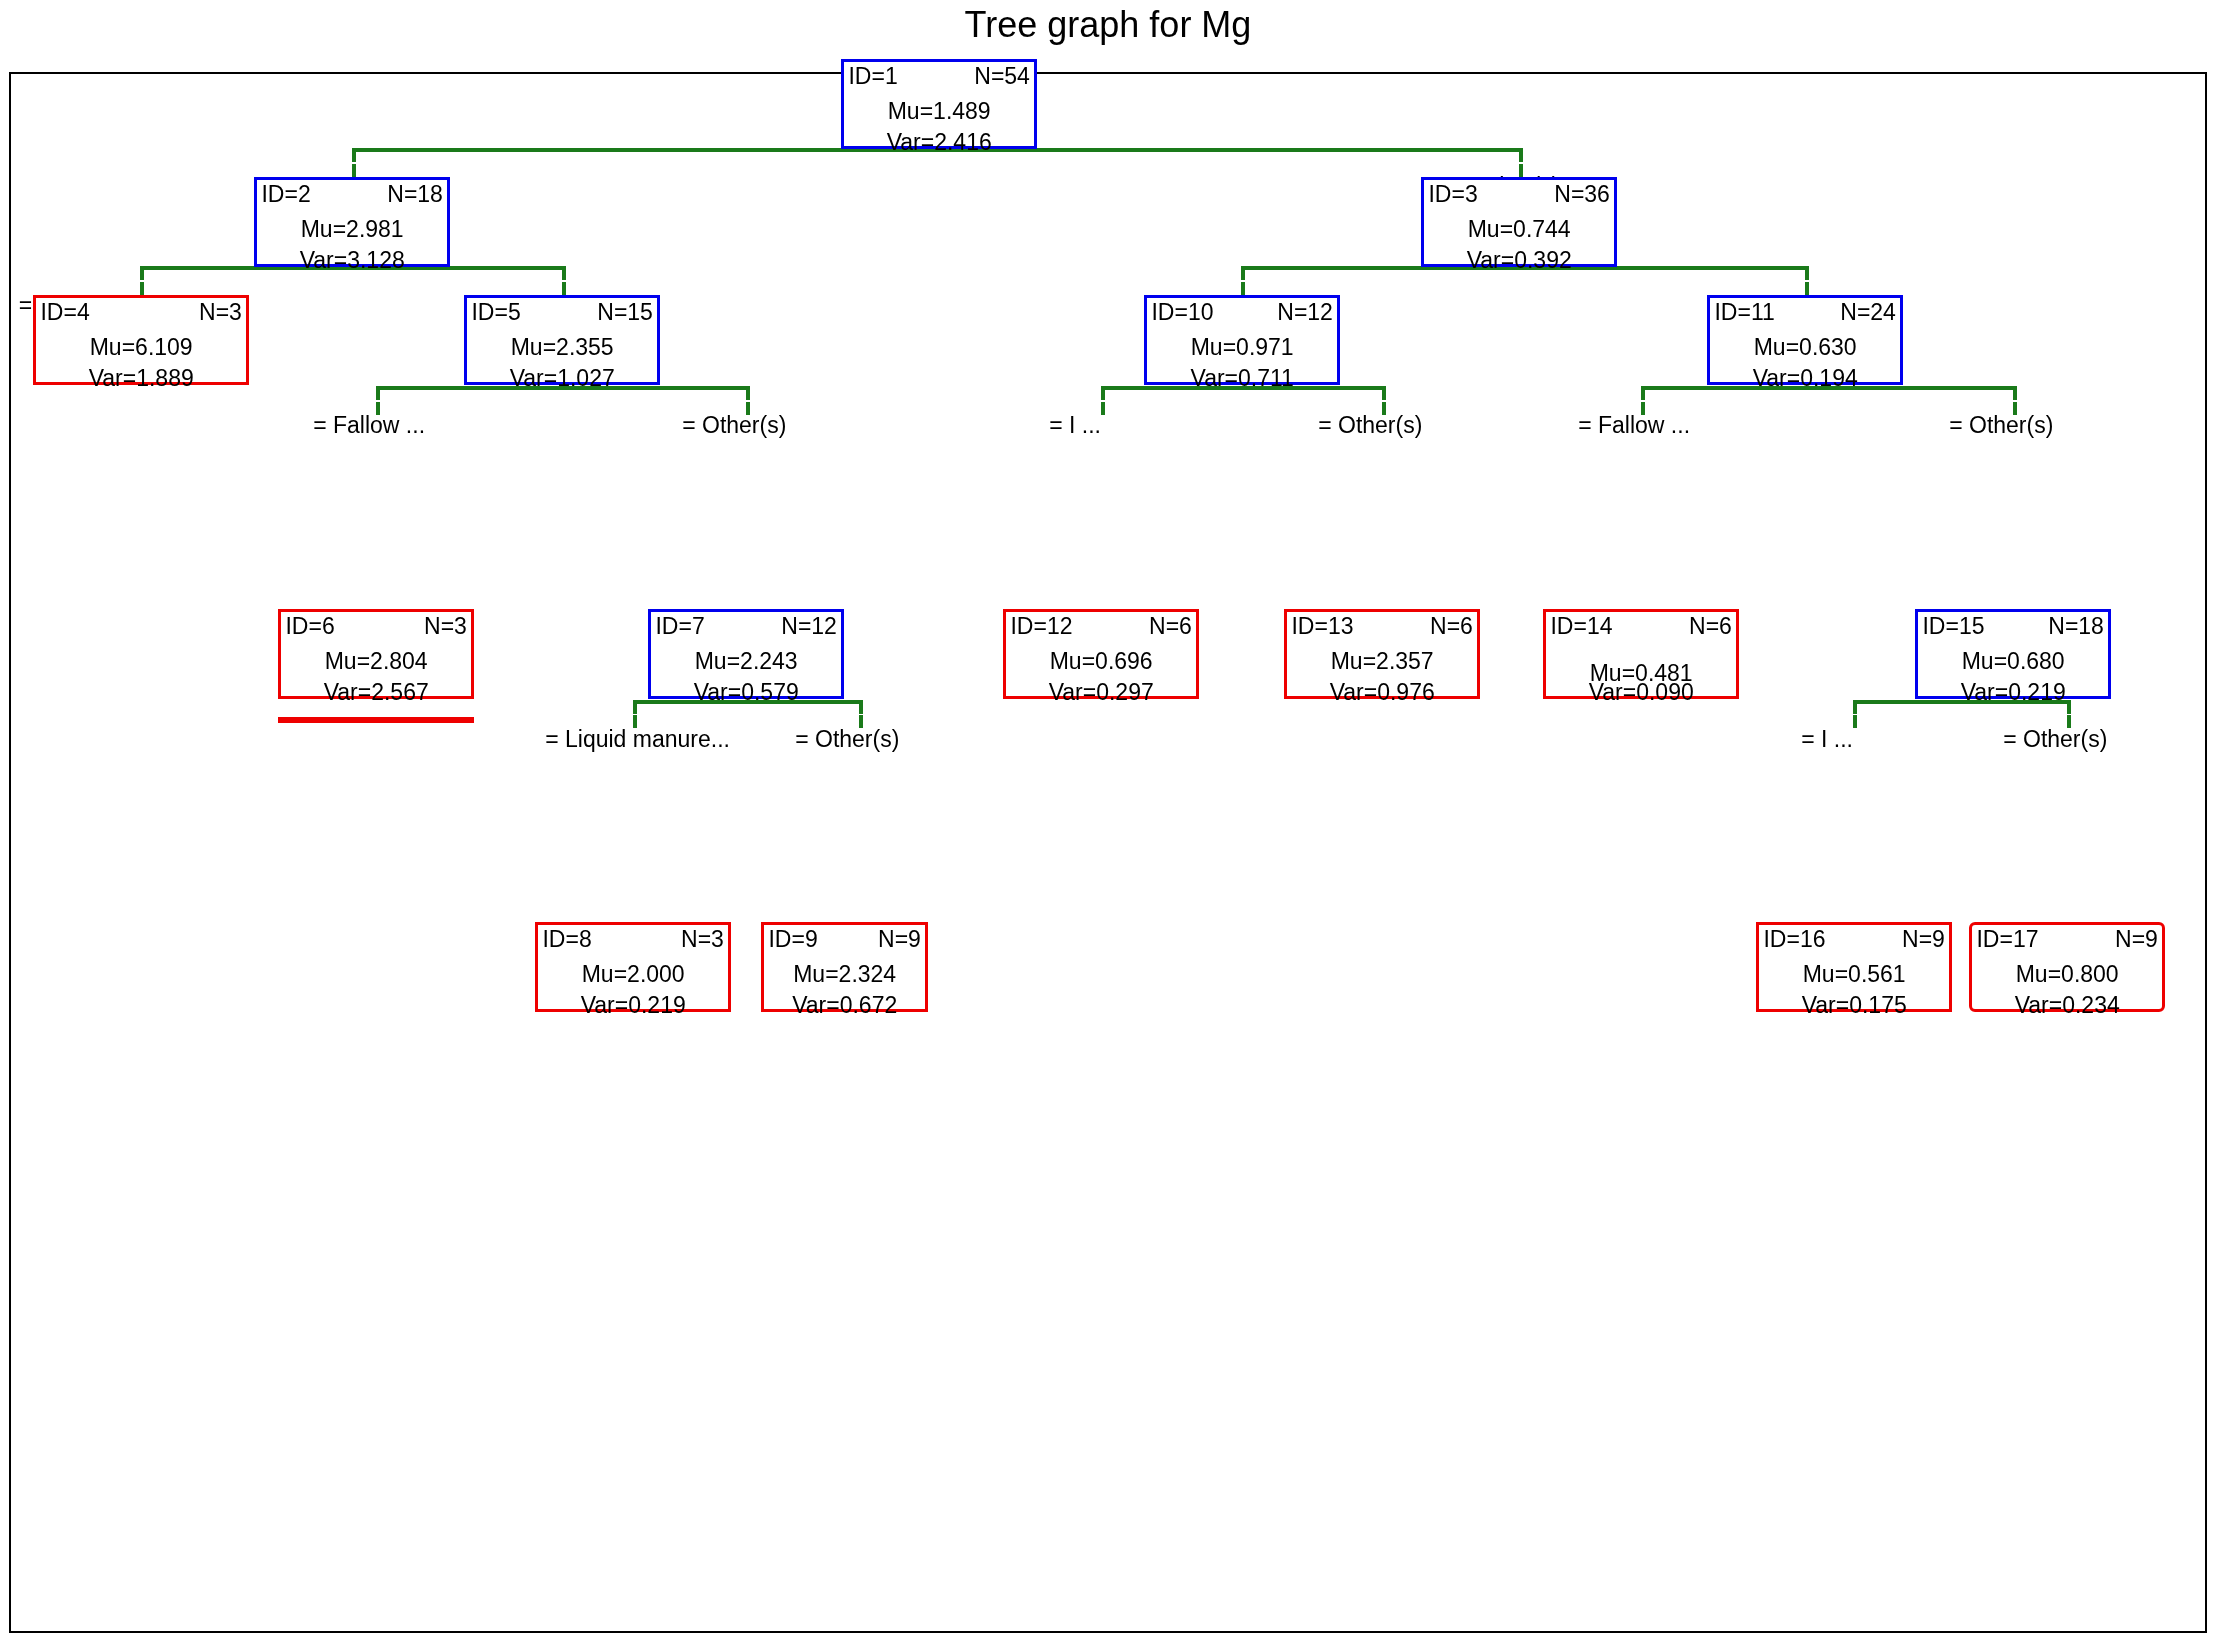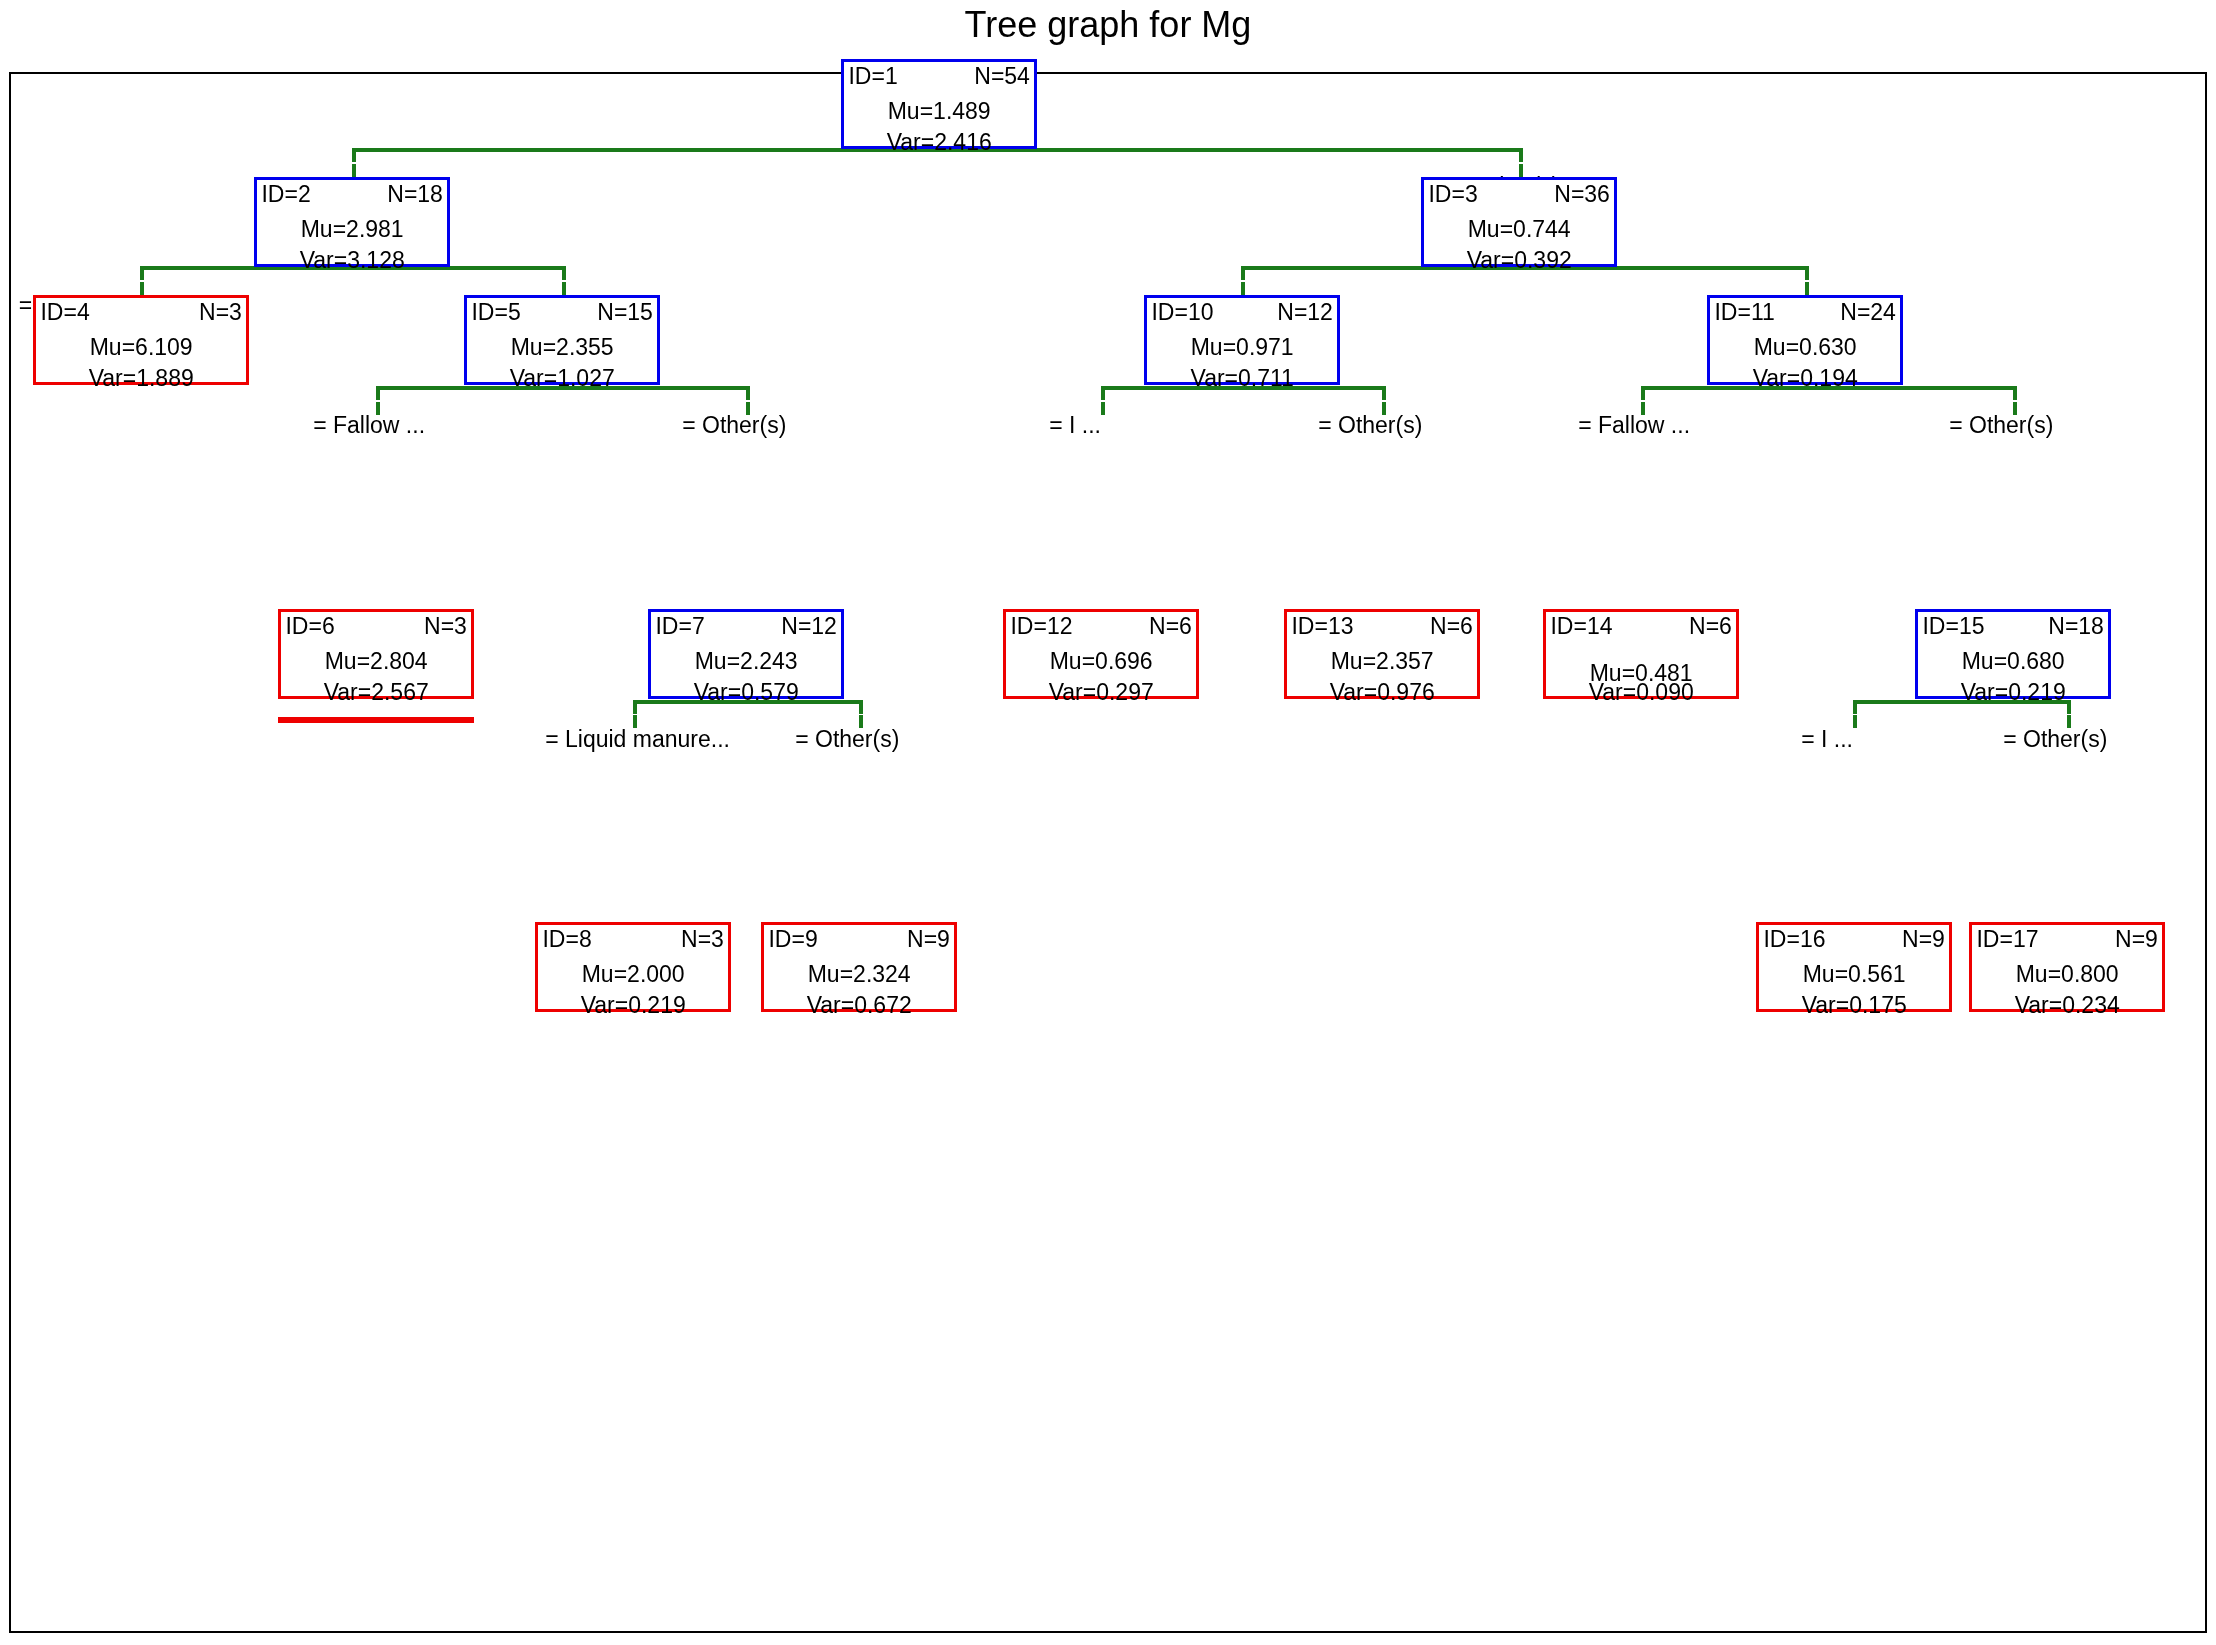--- a/index.html
+++ b/index.html
@@ -223,35 +223,35 @@
       <span class="var" style="top:67px;">Var=0.219</span>
     </div>
 
     <div class="node red" style="left:524px;top:848px;width:196px;height:90px;">
       <span class="nid">ID=8</span>
       <span class="nn">N=3</span>
       <span class="mu" style="top:36px;">Mu=2.000</span>
       <span class="var" style="top:67px;">Var=0.219</span>
     </div>
 
-    <div class="node red" style="left:750px;top:848px;width:196px;height:90px;">
+    <div class="node red" style="left:750px;top:848px;width:167px;height:90px;">
       <span class="nid">ID=9</span>
       <span class="nn">N=9</span>
       <span class="mu" style="top:36px;">Mu=2.324</span>
       <span class="var" style="top:67px;">Var=0.672</span>
     </div>
 
     <div class="node red" style="left:1745px;top:848px;width:196px;height:90px;">
       <span class="nid">ID=16</span>
       <span class="nn">N=9</span>
       <span class="mu" style="top:36px;">Mu=0.561</span>
       <span class="var" style="top:67px;">Var=0.175</span>
     </div>
 
-    <div class="node red" style="left:1958px;top:848px;width:196px;height:90px;">
+    <div class="node red" style="left:1958px;top:848px;width:196px;height:90px;border-radius:6px;">
       <span class="nid">ID=17</span>
       <span class="nn">N=9</span>
       <span class="mu" style="top:36px;">Mu=0.800</span>
       <span class="var" style="top:67px;">Var=0.234</span>
     </div>
 
   </div>
 </div>
 
 

